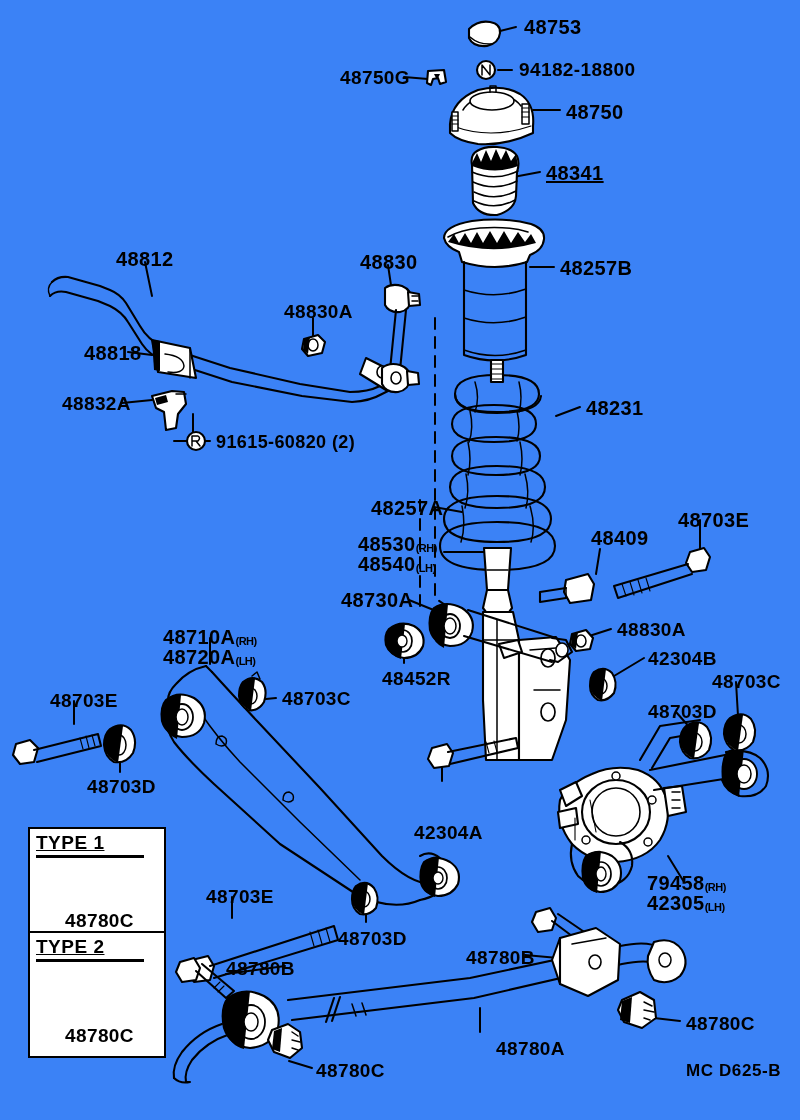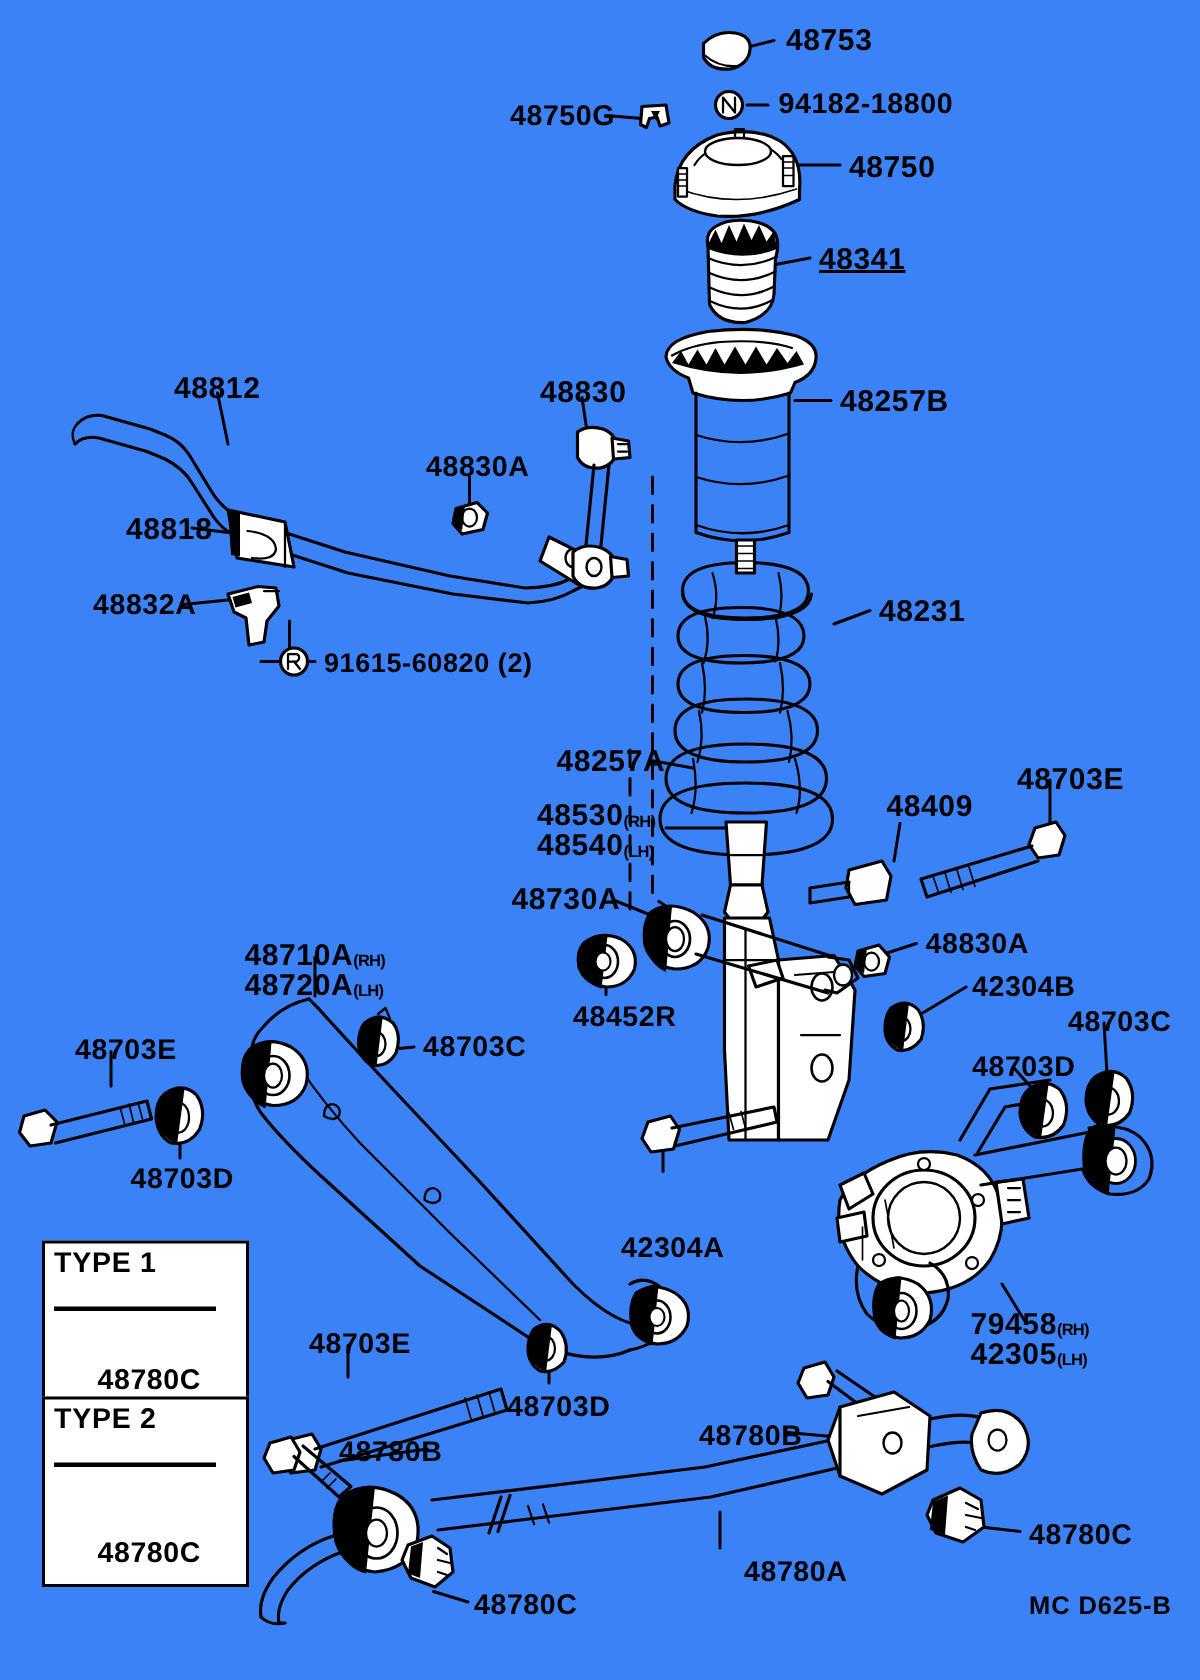--- a/index.html
+++ b/index.html
@@ -37,21 +37,21 @@
     background:#fff;
   }
   .typehdr{
     position:absolute;
     font-weight:bold;
     font-size:19px;
     letter-spacing:0.5px;
     color:#000;
     font-family:"Liberation Sans", sans-serif;
   }
-  .typehdr.u{border-bottom:3px solid #000;padding-bottom:17px;}
+  .typehdr.u{border-bottom:3px solid #000;padding-bottom:1px;text-decoration:underline;}
   .footer{
     position:absolute;
     font-weight:bold;
     font-size:17px;
     color:#000;
     letter-spacing:0.6px;
     font-family:"Liberation Sans", sans-serif;
   }
 </style>
 </head>

